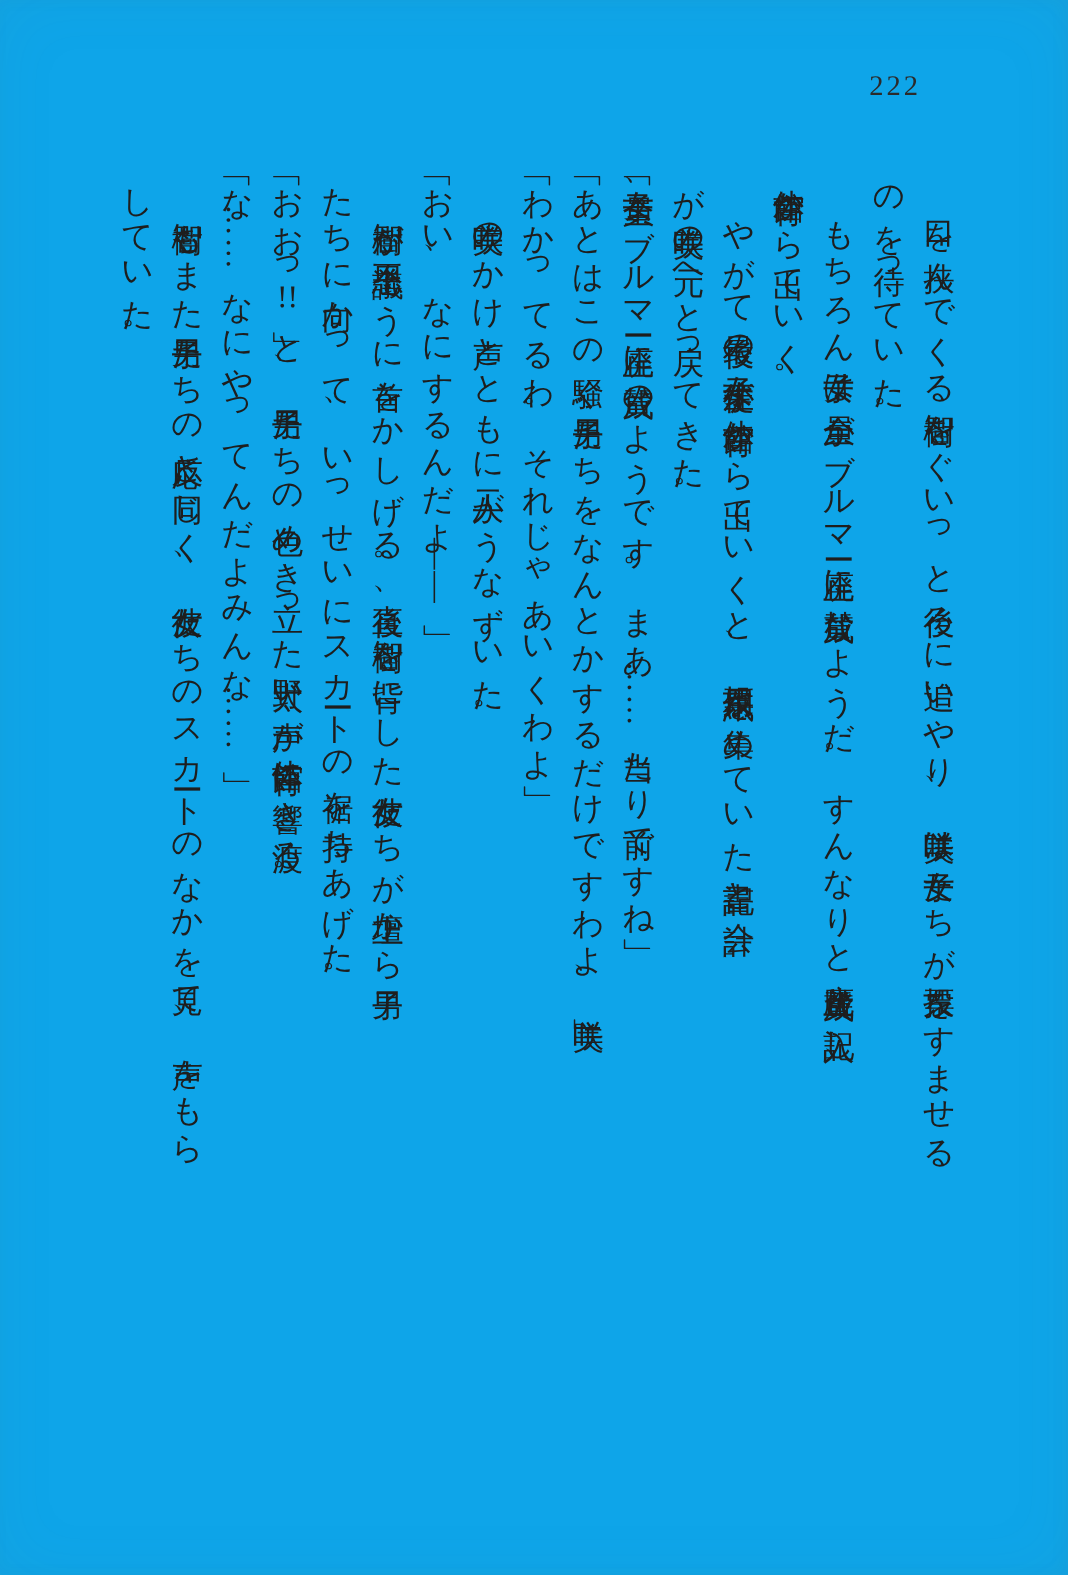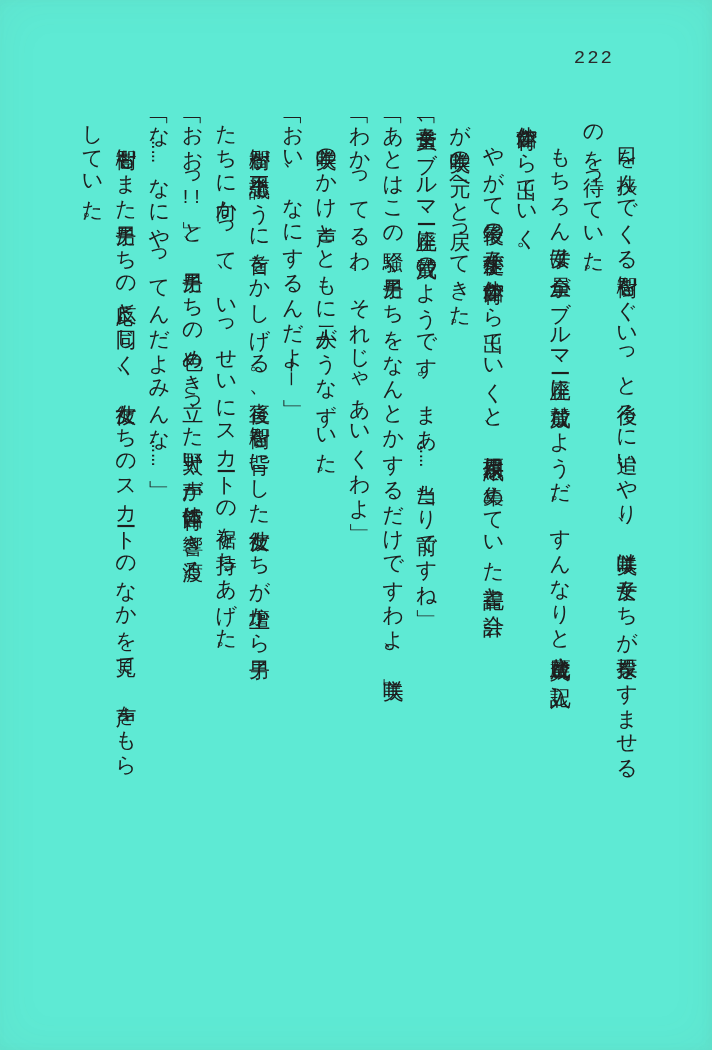--- a/index.html
+++ b/index.html
@@ -9,23 +9,23 @@
   body {
     width: 712px;
     height: 1050px;
     background: #f0efec;
     overflow: hidden;
   }
   .page {
     position: relative;
     width: 712px;
     height: 1050px;
-    background: #5eead4;
+    background: #0ea5e9;
     box-shadow: inset 0 0 45px rgba(120,115,105,0.06), inset -3px 0 10px rgba(120,115,105,0.05);
-    font-family: Liberation Mono, monospace;
+    font-family: Liberation Serif, serif;
     color: #1f1f1f;
     overflow: hidden;
   }
   .page-number {
     position: absolute;
     top: 47px;
     right: 98px;
     font-size: 19px;
     letter-spacing: 2px;
     color: #2b2b2b;

